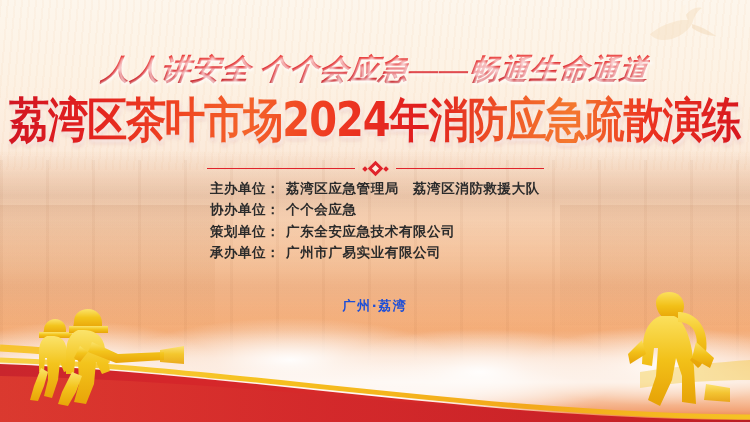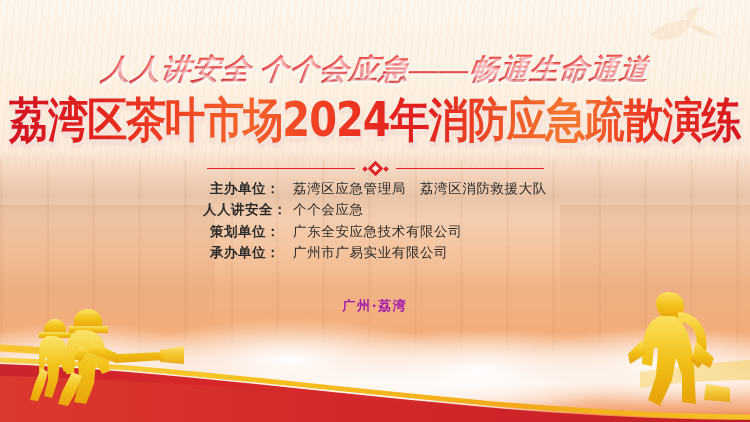--- a/index.html
+++ b/index.html
@@ -165,29 +165,29 @@
   .org-label,.org-val{
     display:table-cell;
     font-family:"DejaVu Sans","Liberation Sans",sans-serif;
     font-size:13.5px;
     color:#2b2b2b;
     line-height:1.58;
     white-space:nowrap;
     vertical-align:top;
   }
   .org-label{font-weight:700;text-align:center;padding-right:6px;letter-spacing:.5px;}
-  .org-val{font-weight:400;letter-spacing:.6px;}
+  .org-val{font-weight:700;letter-spacing:.6px;}
 
   
   .footer{
     position:absolute;left:0;top:295px;width:750px;text-align:center;z-index:6;
   }
   .foot-line{
     font-family:"DejaVu Sans","Liberation Sans",sans-serif;
-    font-size:13px;font-weight:600;color:#a21caf;letter-spacing:1.6px;
+    font-size:13px;font-weight:600;color:#1d4ed8;letter-spacing:1.6px;
     line-height:1.75;
   }
 
   
   .sil{position:absolute;z-index:4;}
   .sil-left{left:14px;top:300px;width:170px;height:110px;}
   .sil-right{left:612px;top:292px;width:120px;height:120px;}
 </style>
 </head>
 <body>
@@ -302,21 +302,21 @@
   <div class="org-block">
     <div class="org-table">
       <div class="org-row">
         <span class="org-label">主办单位：</span>
         <span class="org-val">荔湾区应急管理局　荔湾区消防救援大队</span>
       </div>
       <div class="org-row">
         <span class="org-label"></span>
       </div>
       <div class="org-row">
-        <span class="org-label">人人讲安全：</span>
+        <span class="org-label">协办单位：</span>
         <span class="org-val">个个会应急</span>
       </div>
       <div class="org-row">
         <span class="org-label">策划单位：</span>
         <span class="org-val">广东全安应急技术有限公司</span>
       </div>
       <div class="org-row">
         <span class="org-label">承办单位：</span>
         <span class="org-val">广州市广易实业有限公司</span>
       </div>

